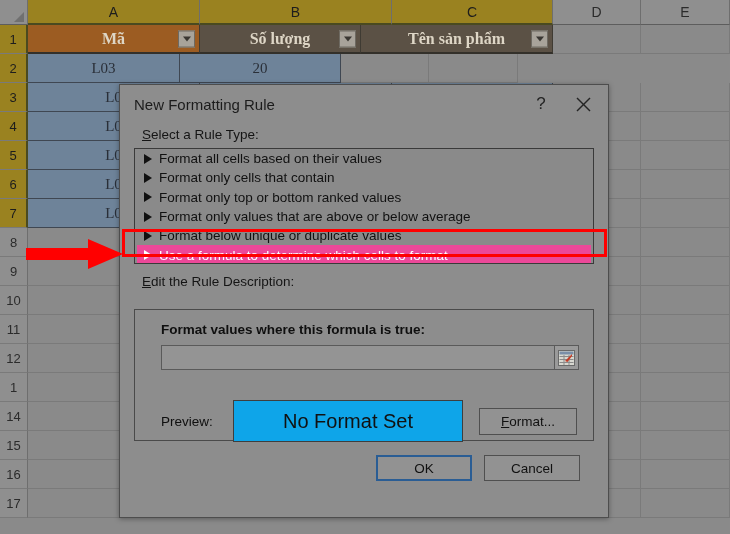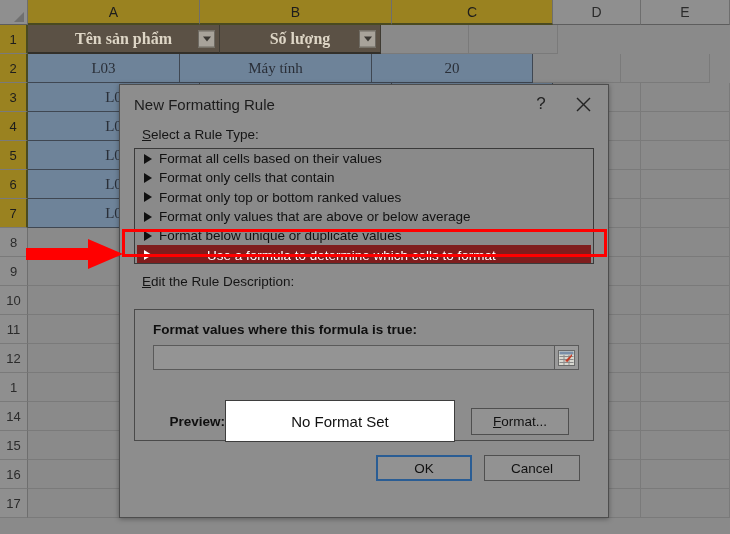--- a/index.html
+++ b/index.html
@@ -204,43 +204,42 @@
   }
   .rule-item .tri {
     width: 0; height: 0;
     border-top: 5px solid transparent;
     border-bottom: 5px solid transparent;
     border-left: 8px solid #111;
     margin-right: 7px;
     flex: none;
   }
   .rule-item.selected {
-    background: #7f1d1d;
+    background: #ec4899;
     color: #fff;
     margin: 0 2px;
     padding-left: 7px;
     height: 20px;
-    gap: 48px;
   }
   .rule-item.selected .tri { border-left-color: #fff; }
 
   .redbox {
     position: absolute;
     left: 122px; top: 229px;
     width: 485px; height: 28px;
     border: 3px solid #ff0000;
     pointer-events: none;
   }
 
   .edit-label { margin-top: 10px; }
 
   .desc-panel {
     border: 1px solid #4a4a4a;
     margin-top: 20px;
-    padding: 12px 14px 14px 18px;
+    padding: 12px 14px 14px 26px;
     height: 132px;
     background: #8d8d8d;
   }
   .desc-title {
     font-size: 13.5px;
     font-weight: bold;
     color: #0f0f0f;
     margin-bottom: 8px;
   }
   .formula-row {
@@ -266,33 +265,32 @@
     justify-content: center;
   }
 
   .preview-row {
     display: flex;
     align-items: center;
     margin-top: 30px;
   }
   .preview-label {
     font-size: 13.5px;
-    font-weight: bold;
+    font-weight: normal;
     color: #0f0f0f;
     width: 72px;
-    text-align: right;
   }
   .preview-box {
     width: 230px; height: 42px;
     border: 1px solid #3e3e3e;
-    background: #ffffff;
-    display: flex;
-    align-items: center;
-    justify-content: center;
-    font-size: 15px;
+    background: #0ea5e9;
+    display: flex;
+    align-items: center;
+    justify-content: center;
+    font-size: 20px;
     color: #111;
   }
   .format-btn {
     margin-left: 16px;
     width: 98px; height: 27px;
     background: #929292;
     border: 1px solid #4f4f4f;
     display: flex;
     align-items: center;
     justify-content: center;
@@ -361,34 +359,37 @@
         <div class="rowhead">12</div>
         <div class="rowhead">1</div>
         <div class="rowhead">14</div>
         <div class="rowhead">15</div>
         <div class="rowhead">16</div>
         <div class="rowhead">17</div>
       </div>
 
     <div class="grid" id="grid">
         <div class="grow">
+          <div class="gcell hdr-cell hdr-a" style="width: 172px;">
+            <span>Mã</span>
+            <span class="filter-btn"></span>
+          </div>
+          <div class="gcell hdr-cell hdr-c" style="width: 161px;">
+            <span>Số lượng</span>
+            <span class="filter-btn"></span>
+          </div>
           <div class="gcell hdr-cell hdr-b" style="width: 192px;">
             <span>Tên sản phẩm</span>
             <span class="filter-btn"></span>
           </div>
-          <div class="gcell hdr-cell hdr-c" style="width: 161px;">
-            <span>Số lượng</span>
-            <span class="filter-btn"></span>
-          </div>
           <div class="gcell empty" style="width: 88px;"></div>
           <div class="gcell empty" style="width: 89px;"></div>
         </div>
         <div class="grow">
           <div class="gcell data-cell" style="width: 152px;">L03</div>
-          <div class="gcell data-cell" style="width: 192px;">Máy tính</div>
           <div class="gcell data-cell" style="width: 161px; text-align: right;">20</div>
           <div class="gcell empty" style="width: 88px;"></div>
           <div class="gcell empty" style="width: 89px;"></div>
         </div>
         <div class="grow">
           <div class="gcell data-cell" style="width: 172px;">L0</div>
           <div class="gcell data-cell" style="width: 192px;"></div>
           <div class="gcell data-cell" style="width: 161px;"></div>
           <div class="gcell empty" style="width: 88px;"></div>
           <div class="gcell empty" style="width: 89px;"></div>

